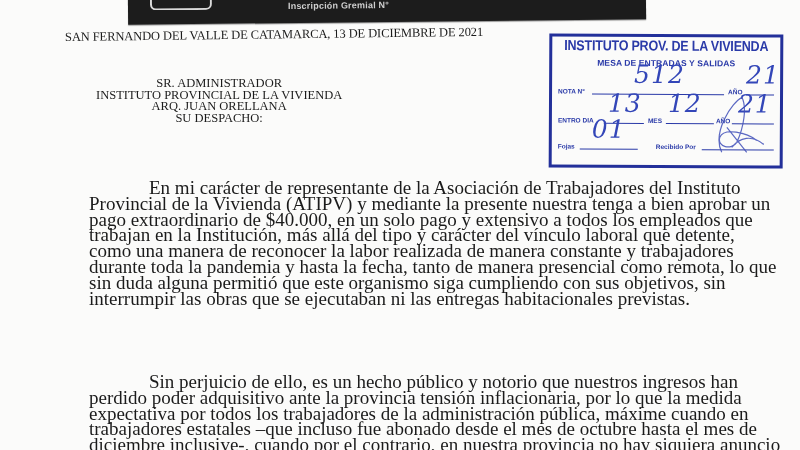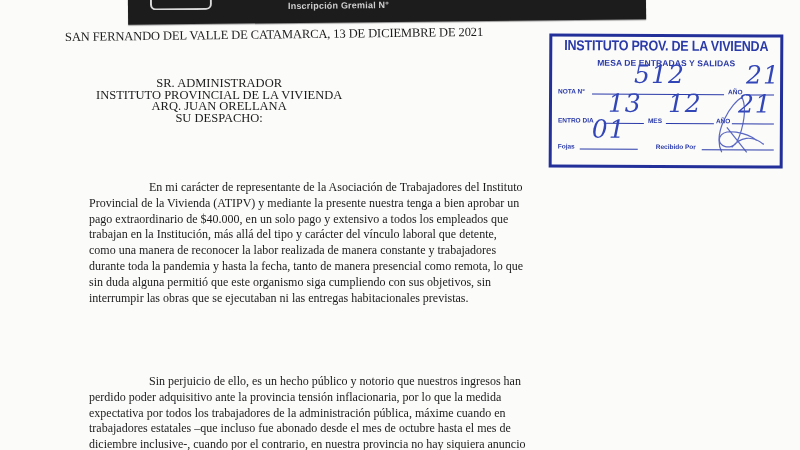--- a/index.html
+++ b/index.html
@@ -32,21 +32,21 @@
       transform: rotate(-0.7deg); transform-origin: left center;
       white-space: nowrap;
     }
     .recipient {
       position: absolute; left: 96px; top: 78px;
       font-size: 12.5px; line-height: 11.5px; white-space: nowrap; text-align: center;
     }
     .recipient div { margin: 0; }
     .para {
       position: absolute; left: 89px; width: 640px;
-      font-size: 12px; line-height: 15.8px;
+      font-size: 19px; line-height: 15.8px;
     }
     .para .line { white-space: nowrap; display: block; }
     .para .line.indent { padding-left: 60px; }
     .p1 { top: 180px; }
     .p2 { top: 334px; margin-top: 40px; }
 
     .stamp {
       position: absolute; left: 549px; top: 34px; width: 228px; height: 128px;
       border: 3px solid #23309a;
       color: #2a3aa8;

